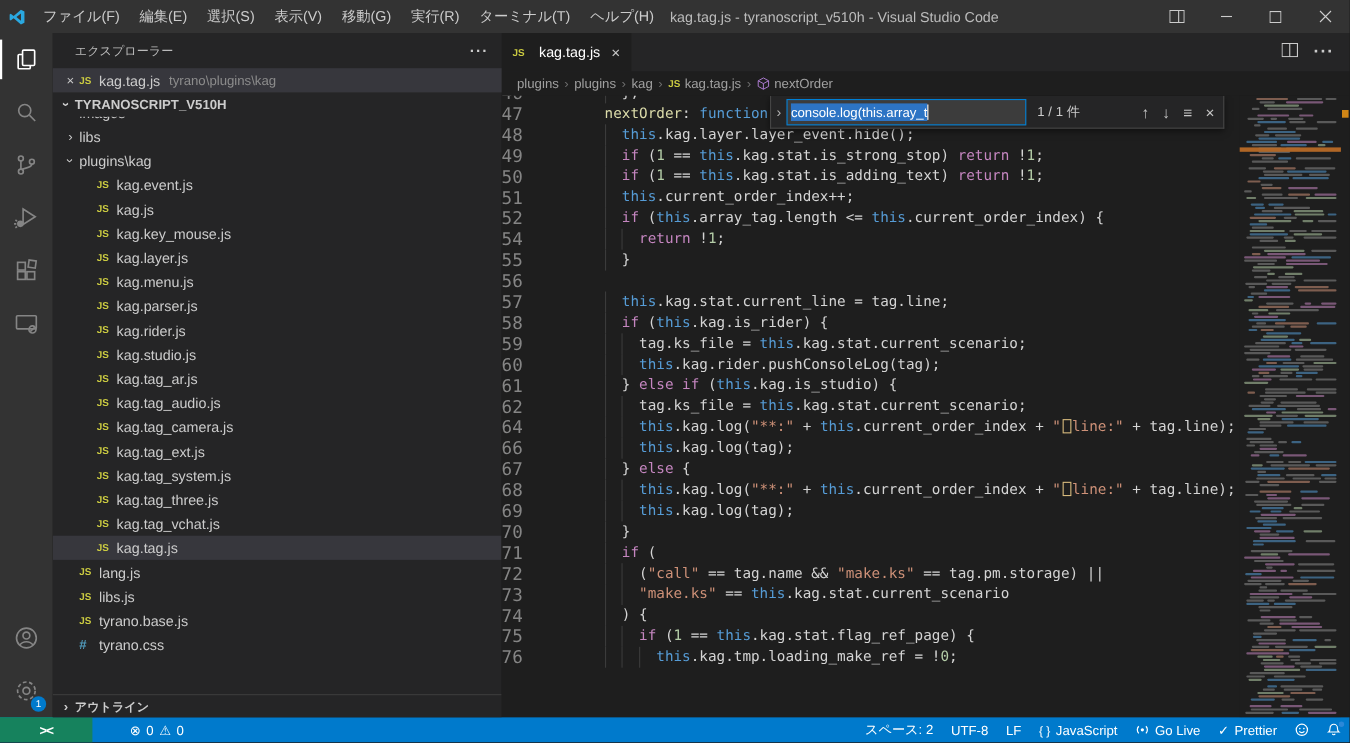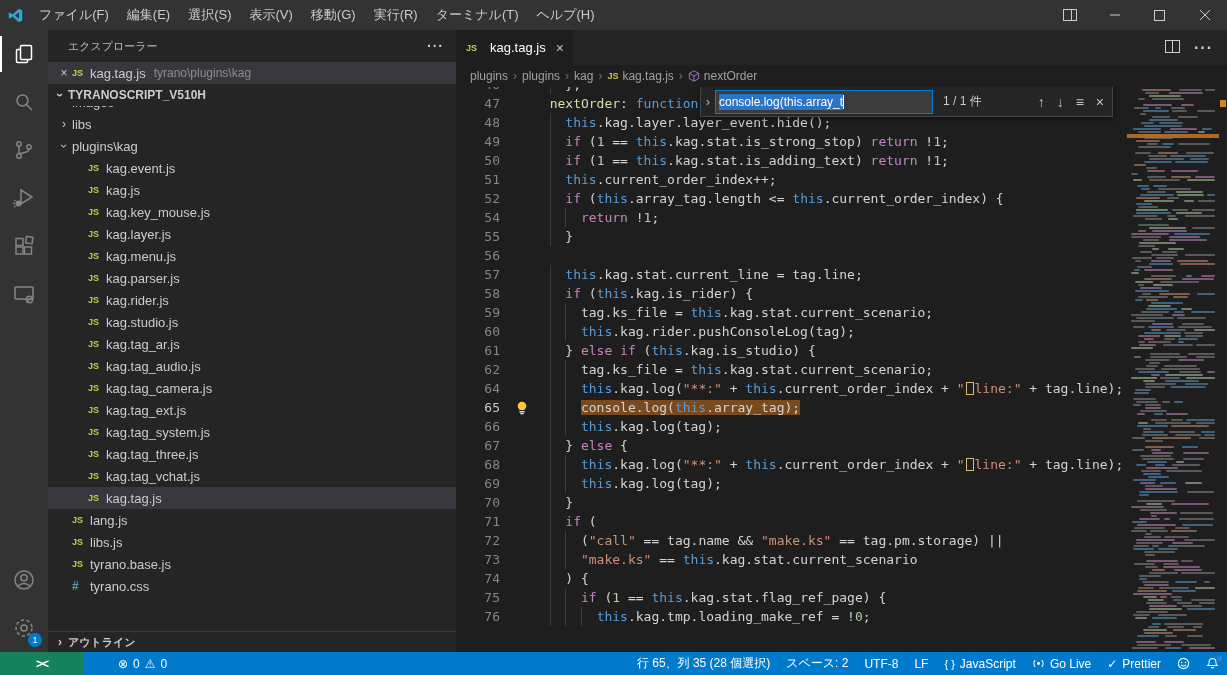--- a/index.html
+++ b/index.html
@@ -66,21 +66,21 @@
   .tab-actions { margin-left:auto; display:flex; align-items:center; gap:14px; padding-right:14px; color:#cccccc; }
   .breadcrumbs { height:22px; display:flex; align-items:center; font-size:12px; color:#a0a0a0;
     padding-left:14px; gap:3px; flex:0 0 22px; background:#1e1e1e; }
   .bc-sep { color:#6e6e6e; font-size:12px; padding:0 2px; }
   .bc-item { display:flex; align-items:center; gap:4px; }
 
   .editorwrap { flex:1; position:relative; overflow:hidden; background:#1e1e1e; }
   .code-area { position:absolute; left:0; top:-12px; right:100px; font-family:"DejaVu Sans Mono",monospace;
     font-size:13px; color:#d4d4d4; }
   .code-row { height:19px; display:flex; align-items:center; white-space:pre; }
-  .ln { width:54px; text-align:right; padding-right:10px; color:#858585; flex:0 0 54px; font-size:13px; }
+  .ln { width:54px; text-align:left; padding-right:10px; color:#858585; flex:0 0 54px; font-size:16px; }
   .ln.cur { color:#c6c6c6; }
   .glyph { width:24px; flex:0 0 24px; display:flex; align-items:center; justify-content:center; }
   .codetext { position:relative; flex:1; }
   .guide { position:absolute; top:-2px; bottom:-2px; width:1px; background:#3b3b3b; }
   .t-k { color:#c586c0; } .t-d { color:#569cd6; } .t-n { color:#b5cea8; }
   .t-s { color:#ce9178; } .t-f { color:#dcdcaa; } .t-p { color:#d4d4d4; }
   .match-bg { background:var(--find_match); }
   .boxchar { display:inline-block; width:8px; height:13px; border:1px solid #d7ba7d;
     vertical-align:-2px; margin:0 1px; }
 
@@ -133,20 +133,21 @@
     <div class="menus" id="menus">
         <div class="menu-item">ファイル(F)</div>
         <div class="menu-item">編集(E)</div>
         <div class="menu-item">選択(S)</div>
         <div class="menu-item">表示(V)</div>
         <div class="menu-item">移動(G)</div>
         <div class="menu-item">実行(R)</div>
         <div class="menu-item">ターミナル(T)</div>
         <div class="menu-item">ヘルプ(H)</div>
       </div>
+    <div class="win-title">kag.tag.js - tyranoscript_v510h - Visual Studio Code</div>
     <div class="win-controls">
       <div class="win-btn">
         <svg width="14" height="12" viewBox="0 0 14 12">
             <rect x="0.5" y="0.5" width="13" height="11" fill="none" stroke="#cccccc"></rect>
             <line x1="8.5" y1="0.5" x2="8.5" y2="11.5" stroke="#cccccc"></line>
           </svg>
       </div>
       <div class="win-btn">
         <svg width="12" height="12" viewBox="0 0 12 12">
             <line x1="1" y1="6" x2="11" y2="6" stroke="#cccccc"></line>
@@ -403,25 +404,20 @@
             <div class="code-row"><div class="ln">54</div><div class="glyph"></div><div class="codetext"><div class="guide" style="left: 2ch;"></div><div class="guide" style="left: 4ch;"></div><span>      </span><span class="t-k">return</span><span class="t-p"> !</span><span class="t-n">1</span><span class="t-p">;</span></div></div>
             <div class="code-row"><div class="ln">55</div><div class="glyph"></div><div class="codetext"><div class="guide" style="left: 2ch;"></div><span>    </span><span class="t-p">}</span></div></div>
             <div class="code-row"><div class="ln">56</div><div class="glyph"></div></div>
             <div class="code-row"><div class="ln">57</div><div class="glyph"></div><div class="codetext"><div class="guide" style="left: 2ch;"></div><span>    </span><span class="t-d">this</span><span class="t-p">.kag.stat.current_line = tag.line;</span></div></div>
             <div class="code-row"><div class="ln">58</div><div class="glyph"></div><div class="codetext"><div class="guide" style="left: 2ch;"></div><span>    </span><span class="t-k">if</span><span class="t-p"> (</span><span class="t-d">this</span><span class="t-p">.kag.is_rider) {</span></div></div>
             <div class="code-row"><div class="ln">59</div><div class="glyph"></div><div class="codetext"><div class="guide" style="left: 2ch;"></div><div class="guide" style="left: 4ch;"></div><span>      </span><span class="t-p">tag.ks_file = </span><span class="t-d">this</span><span class="t-p">.kag.stat.current_scenario;</span></div></div>
             <div class="code-row"><div class="ln">60</div><div class="glyph"></div><div class="codetext"><div class="guide" style="left: 2ch;"></div><div class="guide" style="left: 4ch;"></div><span>      </span><span class="t-d">this</span><span class="t-p">.kag.rider.pushConsoleLog(tag);</span></div></div>
             <div class="code-row"><div class="ln">61</div><div class="glyph"></div><div class="codetext"><div class="guide" style="left: 2ch;"></div><span>    </span><span class="t-p">} </span><span class="t-k">else</span><span class="t-p"> </span><span class="t-k">if</span><span class="t-p"> (</span><span class="t-d">this</span><span class="t-p">.kag.is_studio) {</span></div></div>
             <div class="code-row"><div class="ln">62</div><div class="glyph"></div><div class="codetext"><div class="guide" style="left: 2ch;"></div><div class="guide" style="left: 4ch;"></div><span>      </span><span class="t-p">tag.ks_file = </span><span class="t-d">this</span><span class="t-p">.kag.stat.current_scenario;</span></div></div>
             <div class="code-row"><div class="ln">64</div><div class="glyph"></div><div class="codetext"><div class="guide" style="left: 2ch;"></div><div class="guide" style="left: 4ch;"></div><span>      </span><span class="t-d">this</span><span class="t-p">.kag.log(</span><span class="t-s">"**:"</span><span class="t-p"> + </span><span class="t-d">this</span><span class="t-p">.current_order_index + </span><span class="t-s">"</span><span class="boxchar"></span><span class="t-s">line:"</span><span class="t-p"> + tag.line);</span></div></div>
-            <div class="code-row"><div class="ln cur">65</div><div class="glyph"><svg width="12" height="14" viewBox="0 0 12 14">
-                  <path d="M6 0.8 a4.3 4.3 0 0 1 4.3 4.3 c0 1.9 -1.3 2.7 -1.8 3.8 h-5 c-.5 -1.1 -1.8 -1.9 -1.8 -3.8 A4.3 4.3 0 0 1 6 0.8 Z" fill="#fdca35"></path>
-                  <rect x="3.4" y="10" width="5.2" height="1.5" fill="#dddddd"></rect>
-                  <rect x="4.3" y="12" width="3.4" height="1.3" fill="#dddddd"></rect>
-                </svg></div><div class="codetext"><div class="guide" style="left: 2ch;"></div><div class="guide" style="left: 4ch;"></div><span>      </span><span class="match-bg"><span class="t-p">console.log(</span><span class="t-d">this</span><span class="t-p">.array_tag);</span></span></div></div>
             <div class="code-row"><div class="ln">66</div><div class="glyph"></div><div class="codetext"><div class="guide" style="left: 2ch;"></div><div class="guide" style="left: 4ch;"></div><span>      </span><span class="t-d">this</span><span class="t-p">.kag.log(tag);</span></div></div>
             <div class="code-row"><div class="ln">67</div><div class="glyph"></div><div class="codetext"><div class="guide" style="left: 2ch;"></div><span>    </span><span class="t-p">} </span><span class="t-k">else</span><span class="t-p"> {</span></div></div>
             <div class="code-row"><div class="ln">68</div><div class="glyph"></div><div class="codetext"><div class="guide" style="left: 2ch;"></div><div class="guide" style="left: 4ch;"></div><span>      </span><span class="t-d">this</span><span class="t-p">.kag.log(</span><span class="t-s">"**:"</span><span class="t-p"> + </span><span class="t-d">this</span><span class="t-p">.current_order_index + </span><span class="t-s">"</span><span class="boxchar"></span><span class="t-s">line:"</span><span class="t-p"> + tag.line);</span></div></div>
             <div class="code-row"><div class="ln">69</div><div class="glyph"></div><div class="codetext"><div class="guide" style="left: 2ch;"></div><div class="guide" style="left: 4ch;"></div><span>      </span><span class="t-d">this</span><span class="t-p">.kag.log(tag);</span></div></div>
             <div class="code-row"><div class="ln">70</div><div class="glyph"></div><div class="codetext"><div class="guide" style="left: 2ch;"></div><span>    </span><span class="t-p">}</span></div></div>
             <div class="code-row"><div class="ln">71</div><div class="glyph"></div><div class="codetext"><div class="guide" style="left: 2ch;"></div><span>    </span><span class="t-k">if</span><span class="t-p"> (</span></div></div>
             <div class="code-row"><div class="ln">72</div><div class="glyph"></div><div class="codetext"><div class="guide" style="left: 2ch;"></div><div class="guide" style="left: 4ch;"></div><span>      </span><span class="t-p">(</span><span class="t-s">"call"</span><span class="t-p"> == tag.name &amp;&amp; </span><span class="t-s">"make.ks"</span><span class="t-p"> == tag.pm.storage) ||</span></div></div>
             <div class="code-row"><div class="ln">73</div><div class="glyph"></div><div class="codetext"><div class="guide" style="left: 2ch;"></div><div class="guide" style="left: 4ch;"></div><span>      </span><span class="t-s">"make.ks"</span><span class="t-p"> == </span><span class="t-d">this</span><span class="t-p">.kag.stat.current_scenario</span></div></div>
             <div class="code-row"><div class="ln">74</div><div class="glyph"></div><div class="codetext"><div class="guide" style="left: 2ch;"></div><span>    </span><span class="t-p">) {</span></div></div>
             <div class="code-row"><div class="ln">75</div><div class="glyph"></div><div class="codetext"><div class="guide" style="left: 2ch;"></div><div class="guide" style="left: 4ch;"></div><span>      </span><span class="t-k">if</span><span class="t-p"> (</span><span class="t-n">1</span><span class="t-p"> == </span><span class="t-d">this</span><span class="t-p">.kag.stat.flag_ref_page) {</span></div></div>
@@ -803,23 +799,20 @@
   <div class="statusbar">
     <div class="remote">&gt;&lt;</div>
     <div class="problems">
       <span>⊗</span>
       <span>0</span>
       <span>⚠</span>
       <span>0</span>
     </div>
     <div class="status-right" id="status-right">
         <div class="status-item">
-          <span>行 65、列 35 (28 個選択)</span>
-        </div>
-        <div class="status-item">
           <span>スペース: 2</span>
         </div>
         <div class="status-item">
           <span>UTF-8</span>
         </div>
         <div class="status-item">
           <span>LF</span>
         </div>
         <div class="status-item">
           <span><span style="font-size:11px">{ }</span></span>

